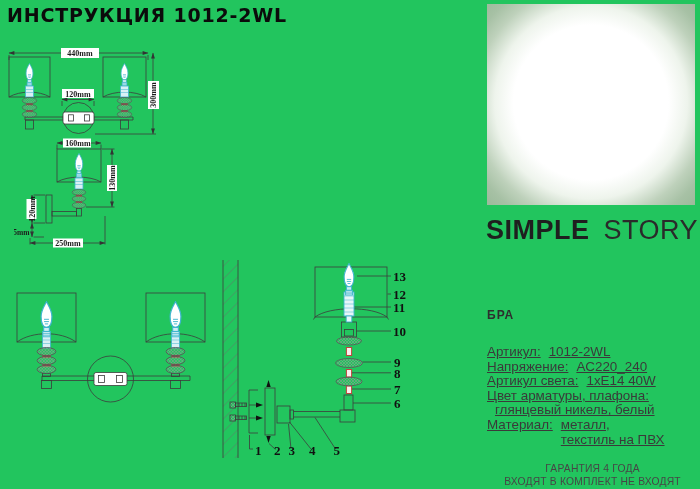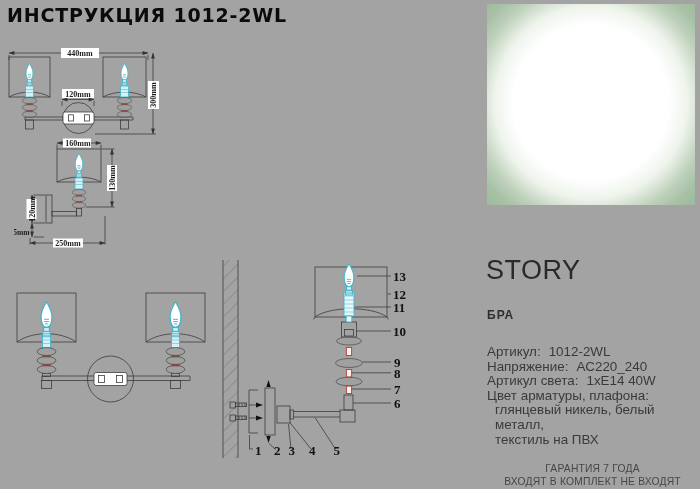--- a/index.html
+++ b/index.html
@@ -1,37 +1,37 @@
 <!DOCTYPE html>
 <html><head>
 <meta charset="utf-8">
 <style>
   html,body{margin:0;padding:0;background:#fff;}
-  #page{position:relative;width:700px;height:489px;background:#a3a3a3;overflow:hidden;
+  #page{position:relative;width:700px;height:489px;background:#22c55e;overflow:hidden;
         font-family:"Liberation Sans",sans-serif;color:#222;}
   
   #title{position:absolute;left:7px;top:4px;font-family:"DejaVu Sans",sans-serif;
          font-weight:bold;font-size:19px;letter-spacing:0.8px;color:#0b0b0b;white-space:nowrap;}
   
   .drw{position:absolute;}
   .dim{font-family:"Liberation Serif",serif;font-weight:bold;font-size:8px;fill:#1c1c1c;}
   .dim7{font-family:"Liberation Serif",serif;font-weight:bold;font-size:7.5px;fill:#1c1c1c;}
   .pn{font-family:"Liberation Serif",serif;font-weight:bold;font-size:13px;fill:#111;}
   
   #logo{position:absolute;left:487px;top:4px;width:208px;height:201px;
         background:radial-gradient(circle at 50% 49%, #ffffff 0%, #ffffff 53%, #eef4ec 66%,
                    #bed1bb 80%, #a7c1a5 90%, #9cba9b 100%);}
   #brand{position:absolute;left:486px;top:215px;width:212px;font-size:27px;color:#1f1f1f;
          letter-spacing:0.5px;white-space:nowrap;display:flex;justify-content:space-between;}
   #brand .b{font-weight:bold;}
-  #brand .l{font-weight:normal;color:#2a2a2a;margin-top:40px;}
+  #brand .l{font-weight:normal;color:#2a2a2a;}
   
   #ptype{position:absolute;left:487px;top:308px;font-size:12px;font-weight:bold;
          letter-spacing:1px;color:#2e2e2e;}
-  #specs{position:absolute;left:487px;top:345px;width:211px;font-size:13.4px;color:#3a3a3a;}
+  #specs{position:absolute;left:487px;top:345px;width:211px;font-size:13.4px;color:#3a3a3a;text-decoration:underline;}
   .spec-row{display:flex;flex-wrap:wrap;justify-content:space-between;line-height:14.6px;}
   .spec-label{white-space:nowrap;}
   .spec-value{flex:1 1 auto;text-align:left;white-space:pre-line;margin-left:8px;}
   #footer{position:absolute;left:487px;top:463px;width:211px;text-align:center;
           font-size:10.3px;color:#464646;line-height:12.5px;letter-spacing:0.2px;}
 </style>
 </head>
 <body>
 
 <div id="page">
@@ -250,20 +250,21 @@
     <text class="pn" x="176" y="119.5">8</text>
     <text class="pn" x="176" y="108.5">9</text>
     <text class="pn" x="175" y="77.5">10</text>
     <text class="pn" x="175" y="53.5">11</text>
     <text class="pn" x="175" y="40.5">12</text>
     <text class="pn" x="175" y="22.5">13</text>
   </svg>
 
   <div id="logo"></div>
   <div id="brand">
+    <span class="b">SIMPLE</span>
     <span class="l">STORY</span>
   </div>
 
   <div id="ptype">БРА</div>
 
   <div id="specs">
     <div class="spec-row">
       <span class="spec-label">Артикул:</span>
       <span class="spec-value">1012-2WL</span>
     </div>
@@ -273,23 +274,24 @@
     </div>
     <div class="spec-row">
       <span class="spec-label">Артикул света:</span>
       <span class="spec-value">1xE14 40W</span>
     </div>
     <div class="spec-row">
       <span class="spec-label">Цвет арматуры, плафона:</span>
       <span class="spec-value">глянцевый никель, белый</span>
     </div>
     <div class="spec-row">
+      <span class="spec-label">Материал:</span>
       <span class="spec-value">металл,
 текстиль на ПВХ</span>
     </div>
   </div>
 
   <div id="footer">
-    <div>ГАРАНТИЯ 7 ГОДА</div>
+    <div>ГАРАНТИЯ 4 ГОДА</div>
     <div>ВХОДЯТ В КОМПЛЕКТ НЕ ВХОДЯТ</div>
   </div>
 
 </div>
 
 </body></html>

